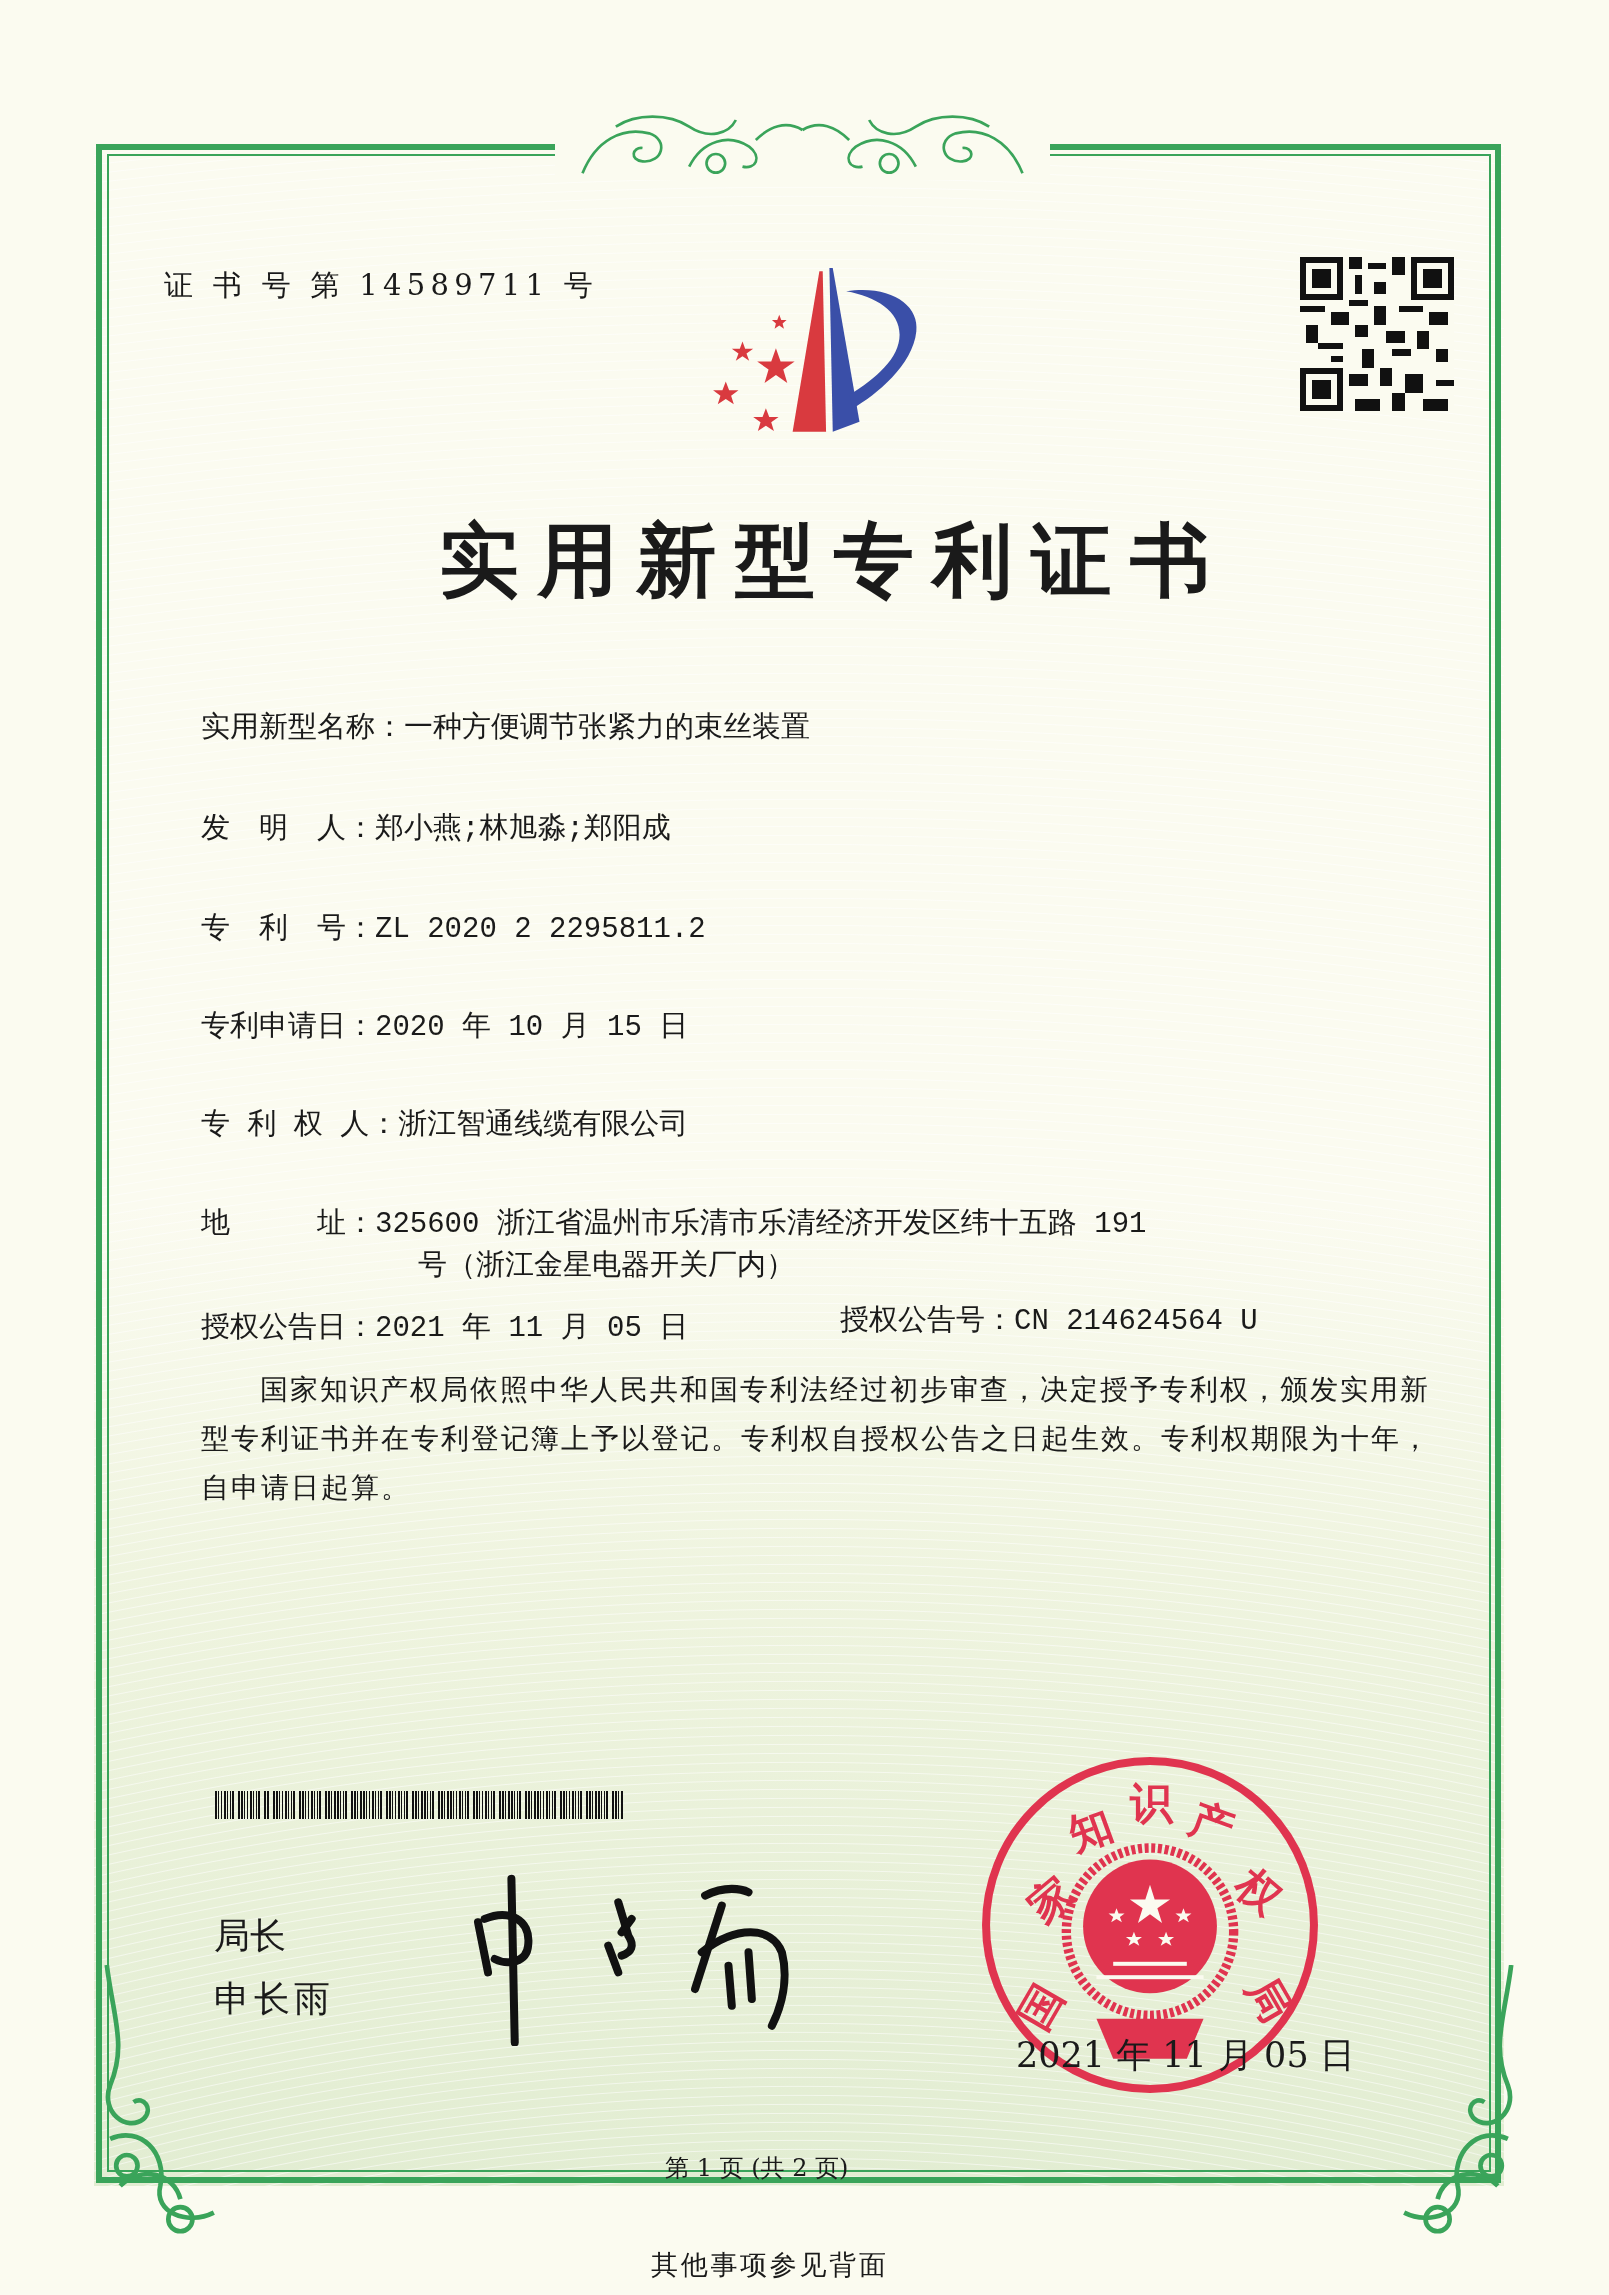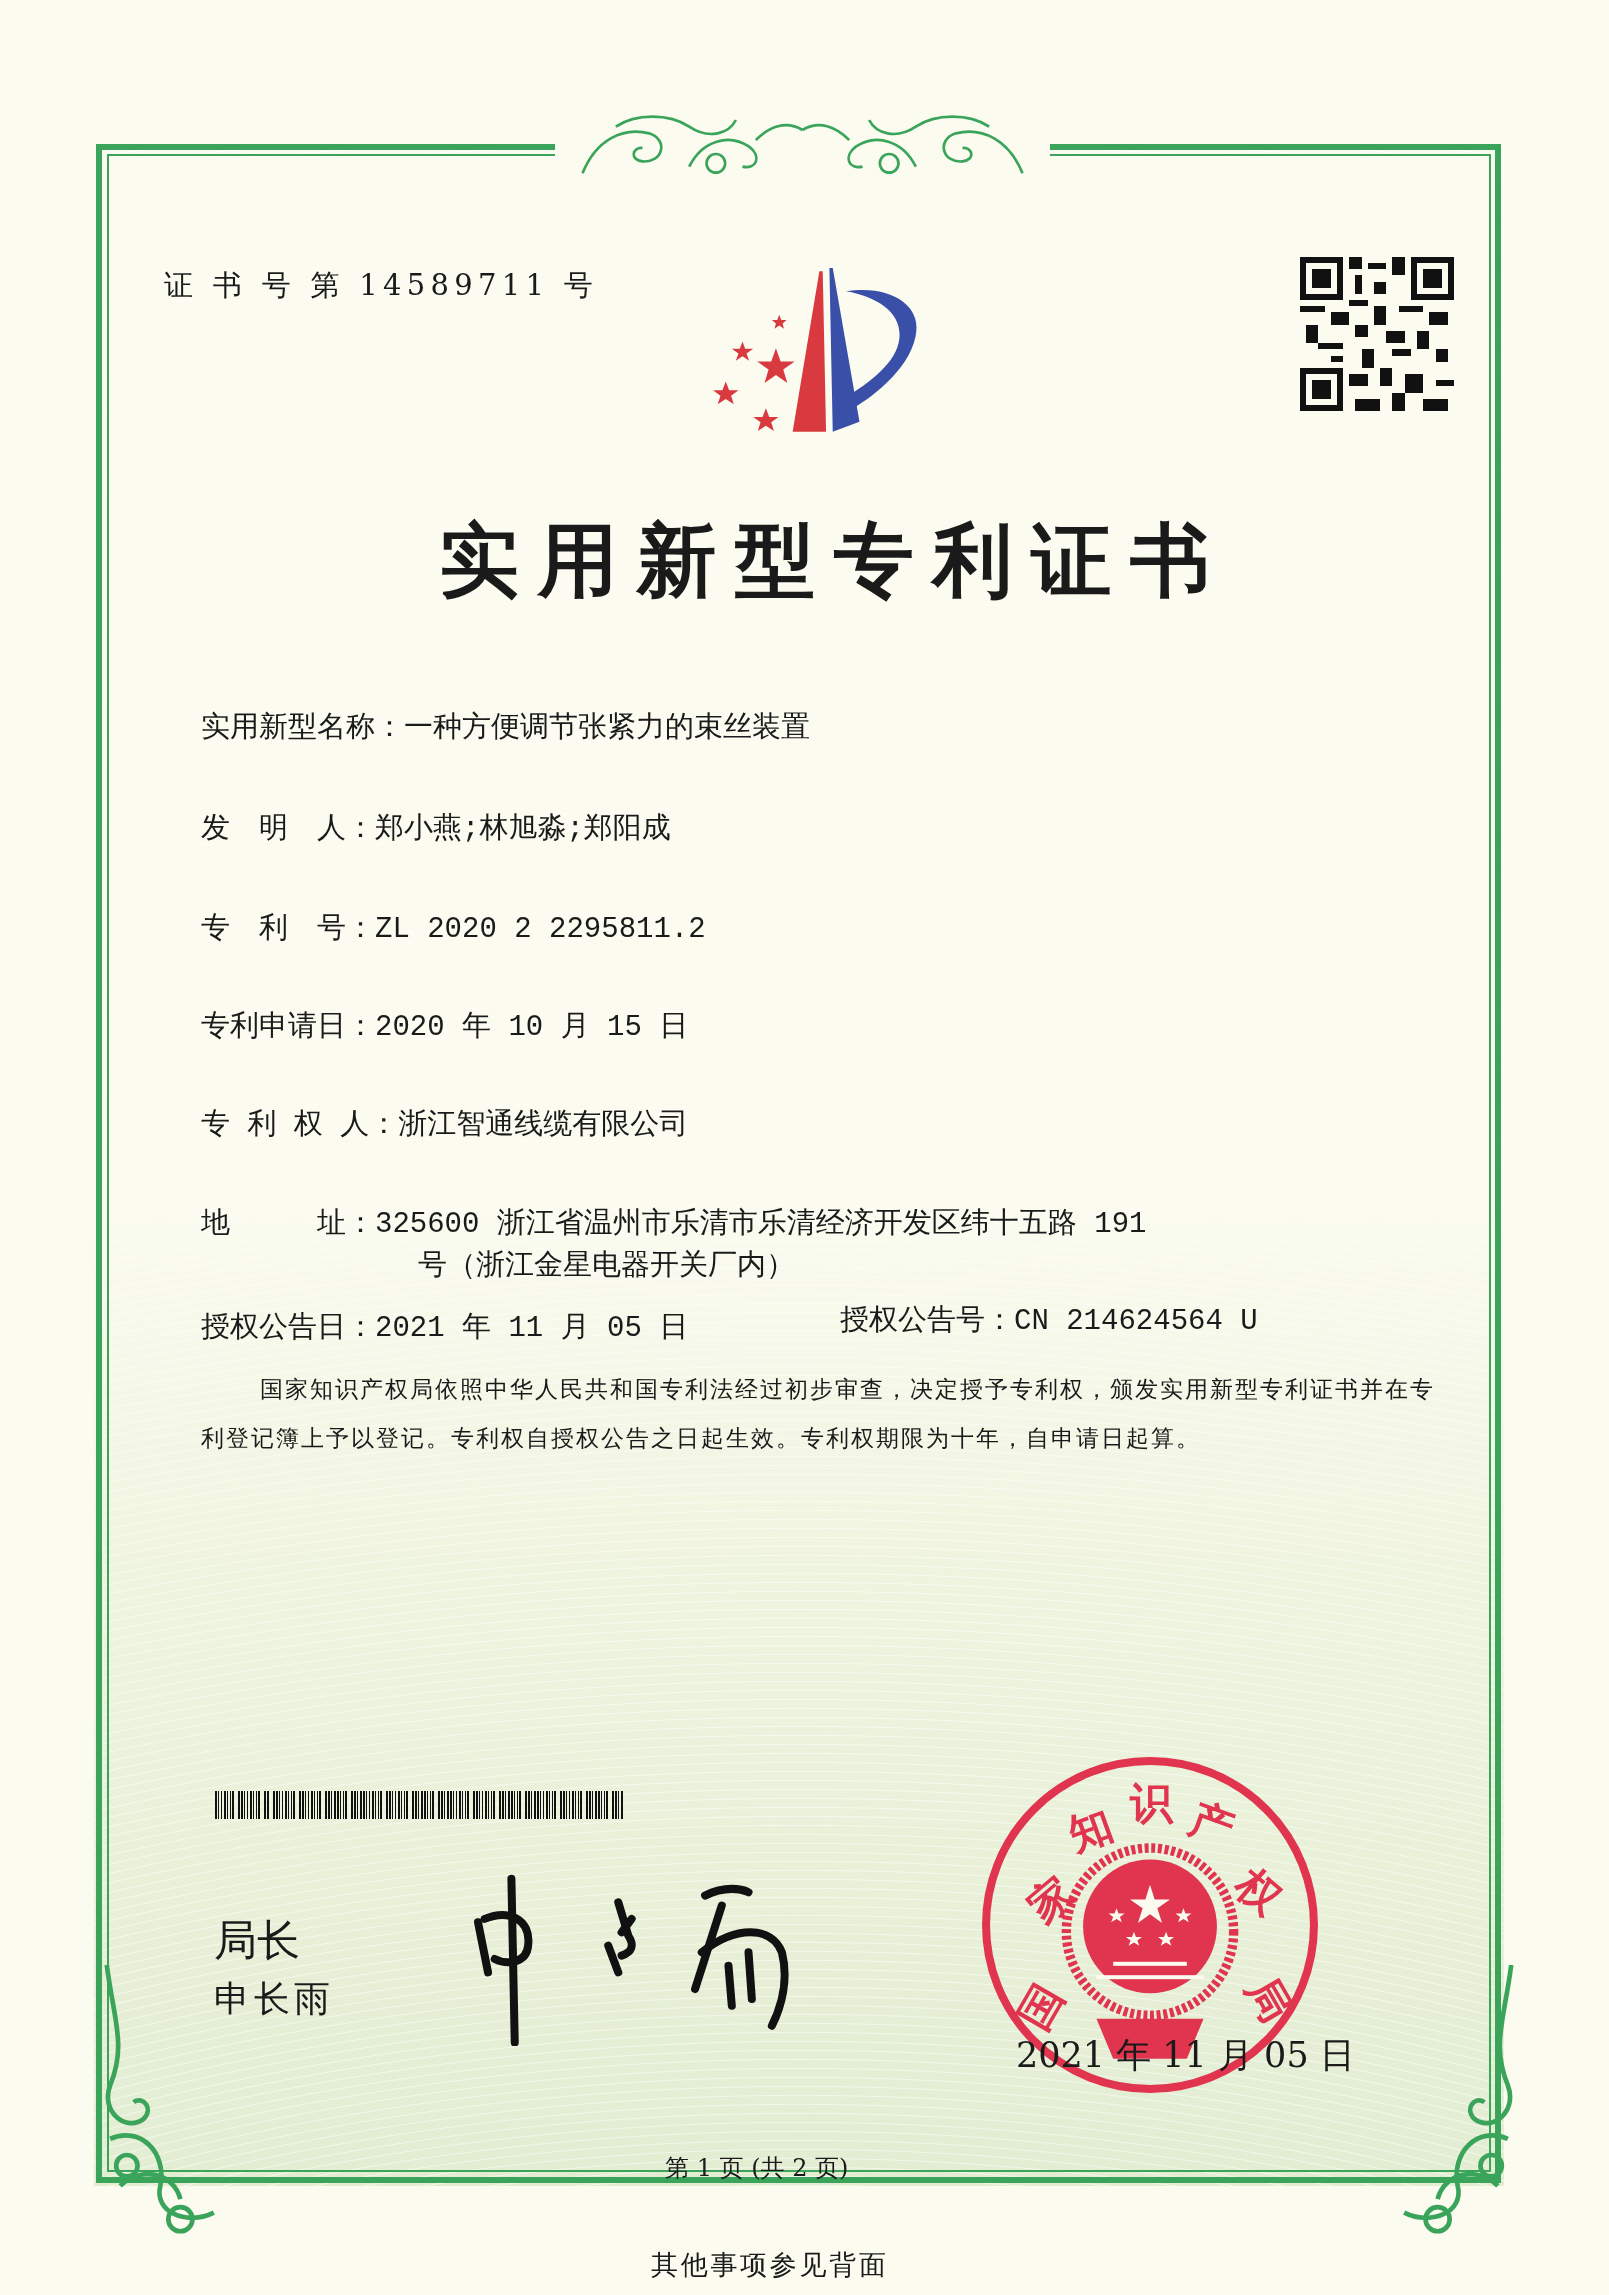--- a/index.html
+++ b/index.html
@@ -29,25 +29,25 @@
   .corner { position:absolute; width:174px; height:281px; }
   .corner.bl { left:80px; top:1965px; }
   .corner.br { left:1364px; top:1965px; }
   .abs { position:absolute; white-space:nowrap; }
   .cert-no { left:164px; top:266px; font-size:29px; letter-spacing:5.3px; }
   .logo { position:absolute; left:689px; top:251px; width:234px; height:201px; }
   .qr { position:absolute; left:1300px; top:257px; width:154px; height:154px; }
   .title { left:428px; top:508px; font-size:80px; letter-spacing:18.7px; font-family:"DejaVu Sans", sans-serif; font-weight:bold;margin-left:11px; }
   .field { font-size:29px; font-family:Liberation Mono, monospace; }
   .label { display:inline-block; }
-  .para { position:absolute; left:201px; width:1257px; font-size:23px; line-height:49px; font-family:"DejaVu Sans", sans-serif; letter-spacing:2px; }
+  .para { position:absolute; left:201px; width:1257px; font-size:28px; line-height:49px; font-family:"DejaVu Sans", sans-serif; letter-spacing:2px; }
   .para p { margin:0; text-indent:59px; }
   .barcode { position:absolute; left:215px; top:1791px; width:408px; height:28px;
     background:repeating-linear-gradient(to right,#111 0 2px,transparent 2px 3.3px,#111 3.3px 4px,transparent 4px 6px,#111 6px 7.4px,transparent 7.4px 8.7px); }
-  .director-title { left:214px; top:1912px; font-size:43px; font-family:"DejaVu Sans", sans-serif; }
+  .director-title { left:214px; top:1912px; font-size:36px; font-family:"DejaVu Sans", sans-serif; }
   .director-name { left:214px; top:1975px; font-size:36px; letter-spacing:4px; font-family:"DejaVu Sans", sans-serif; }
   .signature { position:absolute; left:468px; top:1872px; width:374px; height:174px; }
   .seal { position:absolute; left:976px; top:1751px; width:348px; height:348px; }
   .seal-date { left:1016px; top:2032px; font-size:35px; font-family:"DejaVu Serif", serif; }
   .page-no { left:665px; top:2152px; font-size:24px; font-family:"DejaVu Serif", serif; }
   .bottom-note { left:645px; top:2247px; font-size:27px; letter-spacing:2.7px; font-family:"DejaVu Serif", serif;margin-left:6px; }
 </style>
 </head>
 <body>
 

